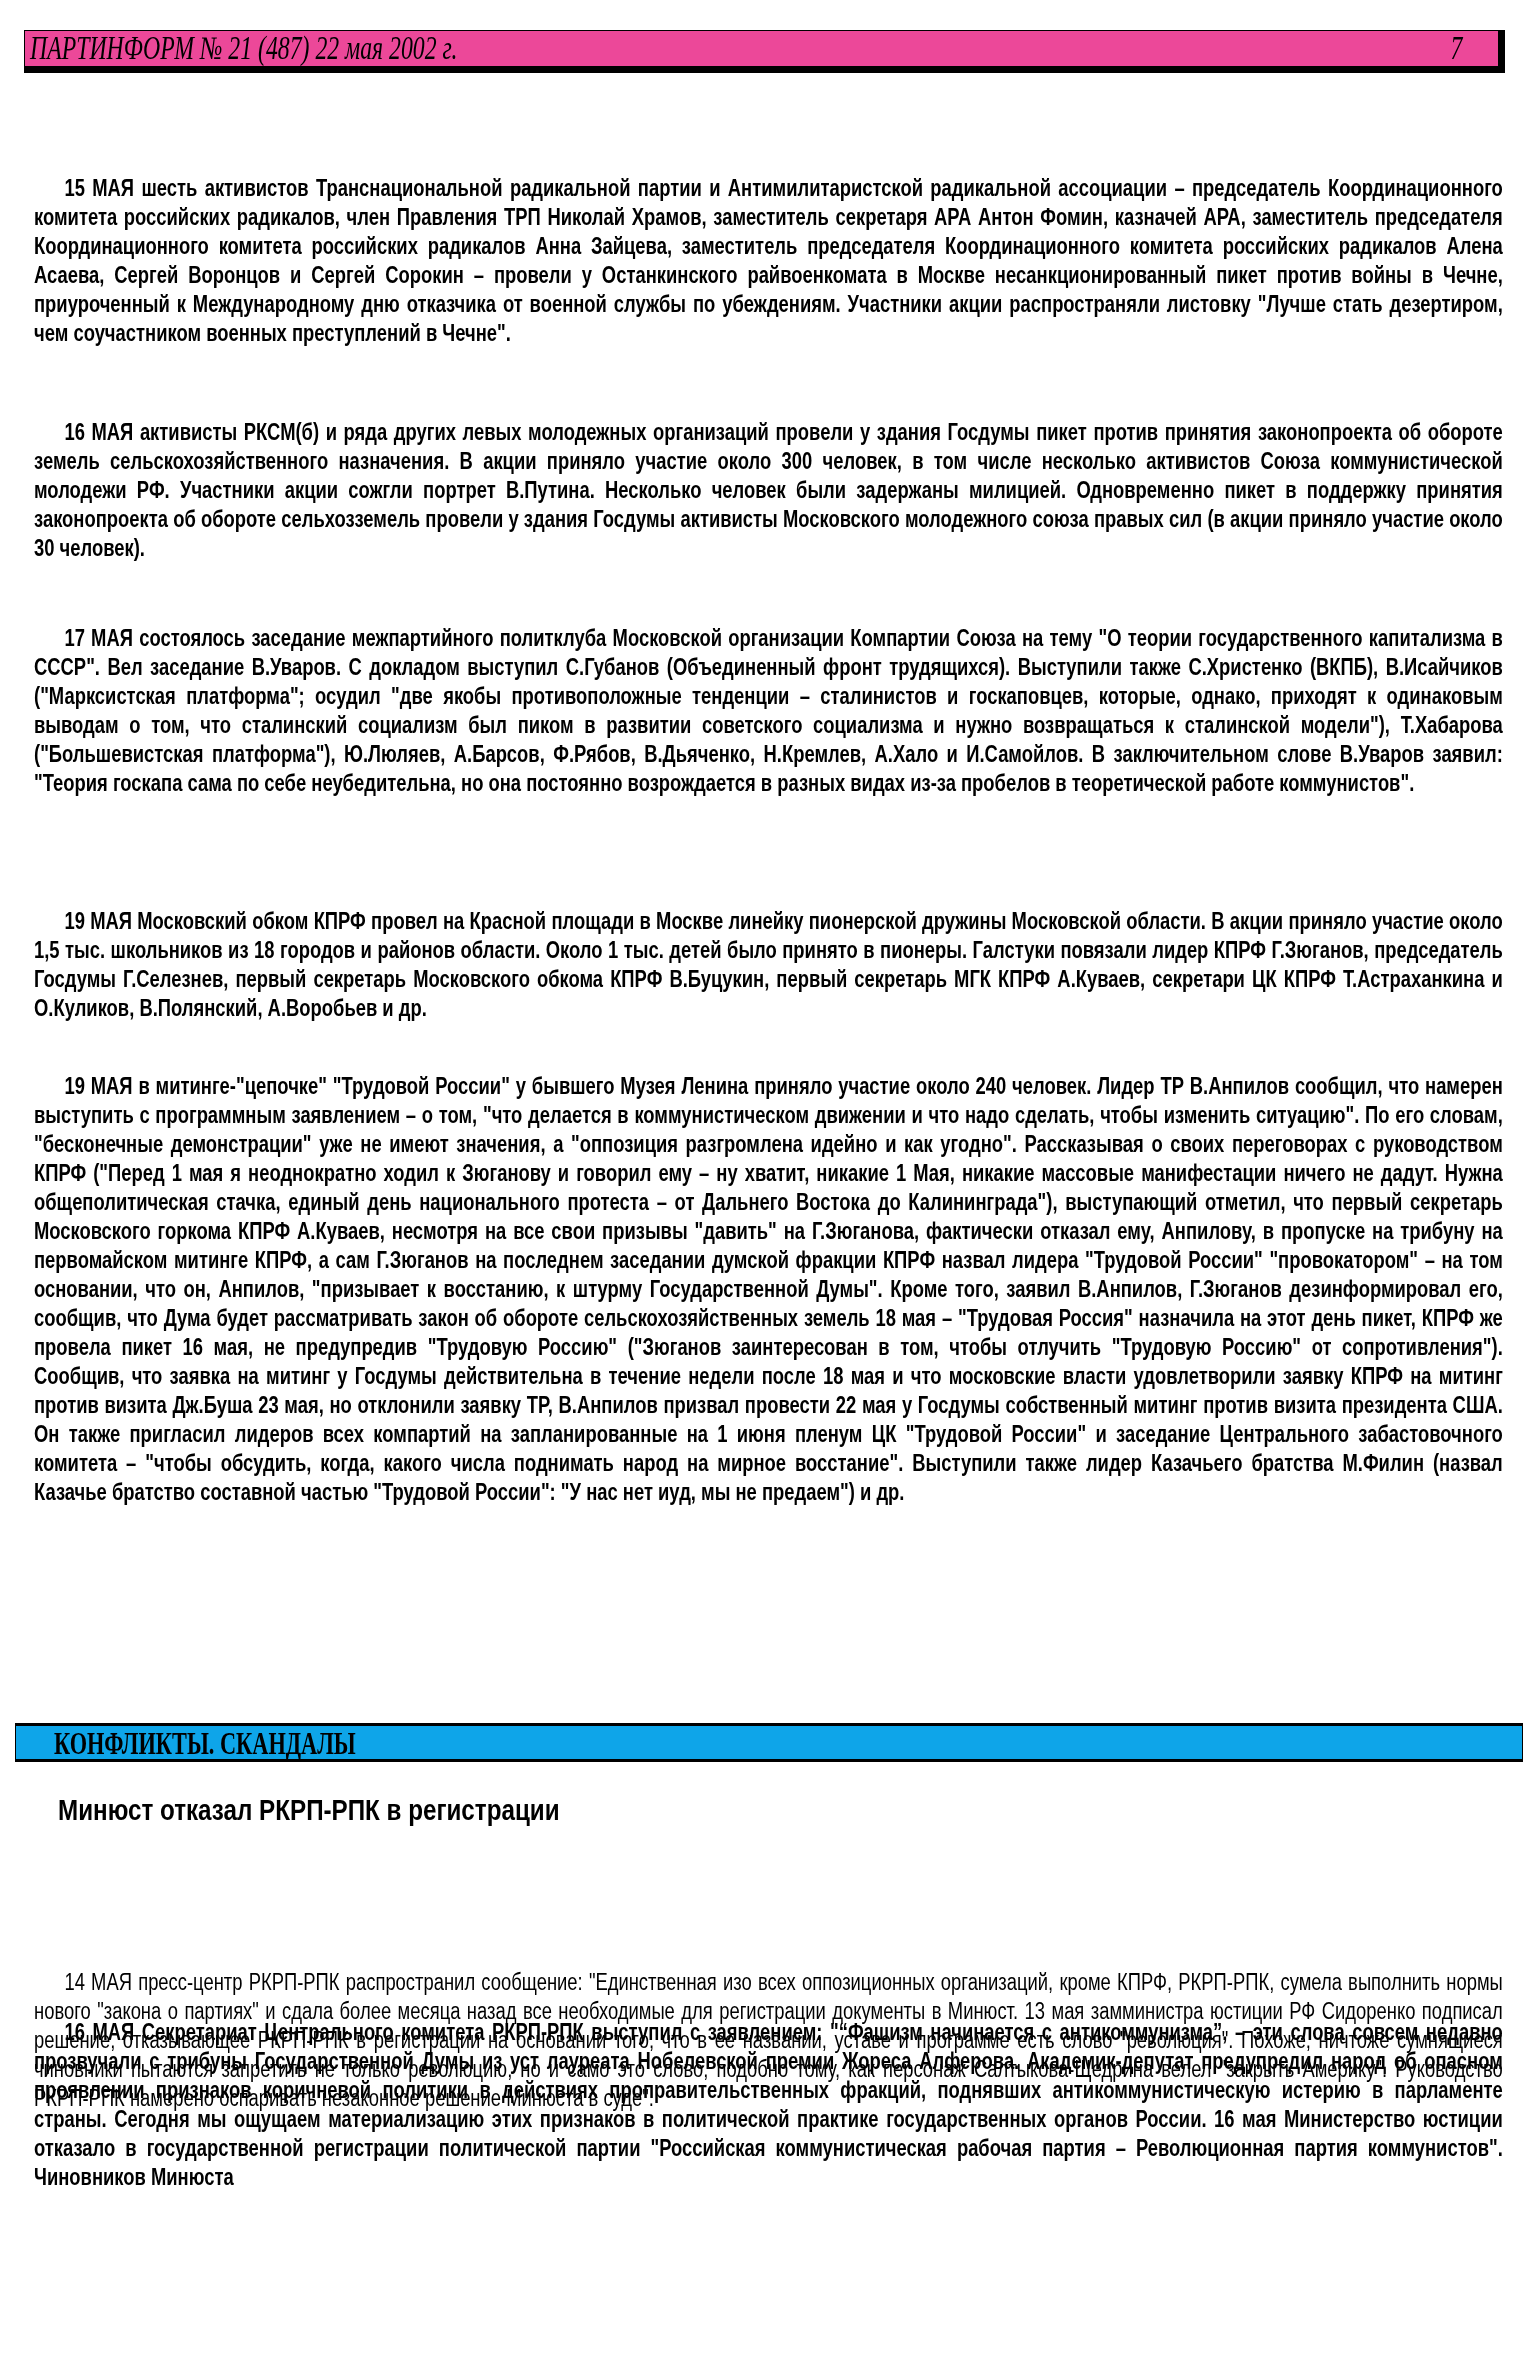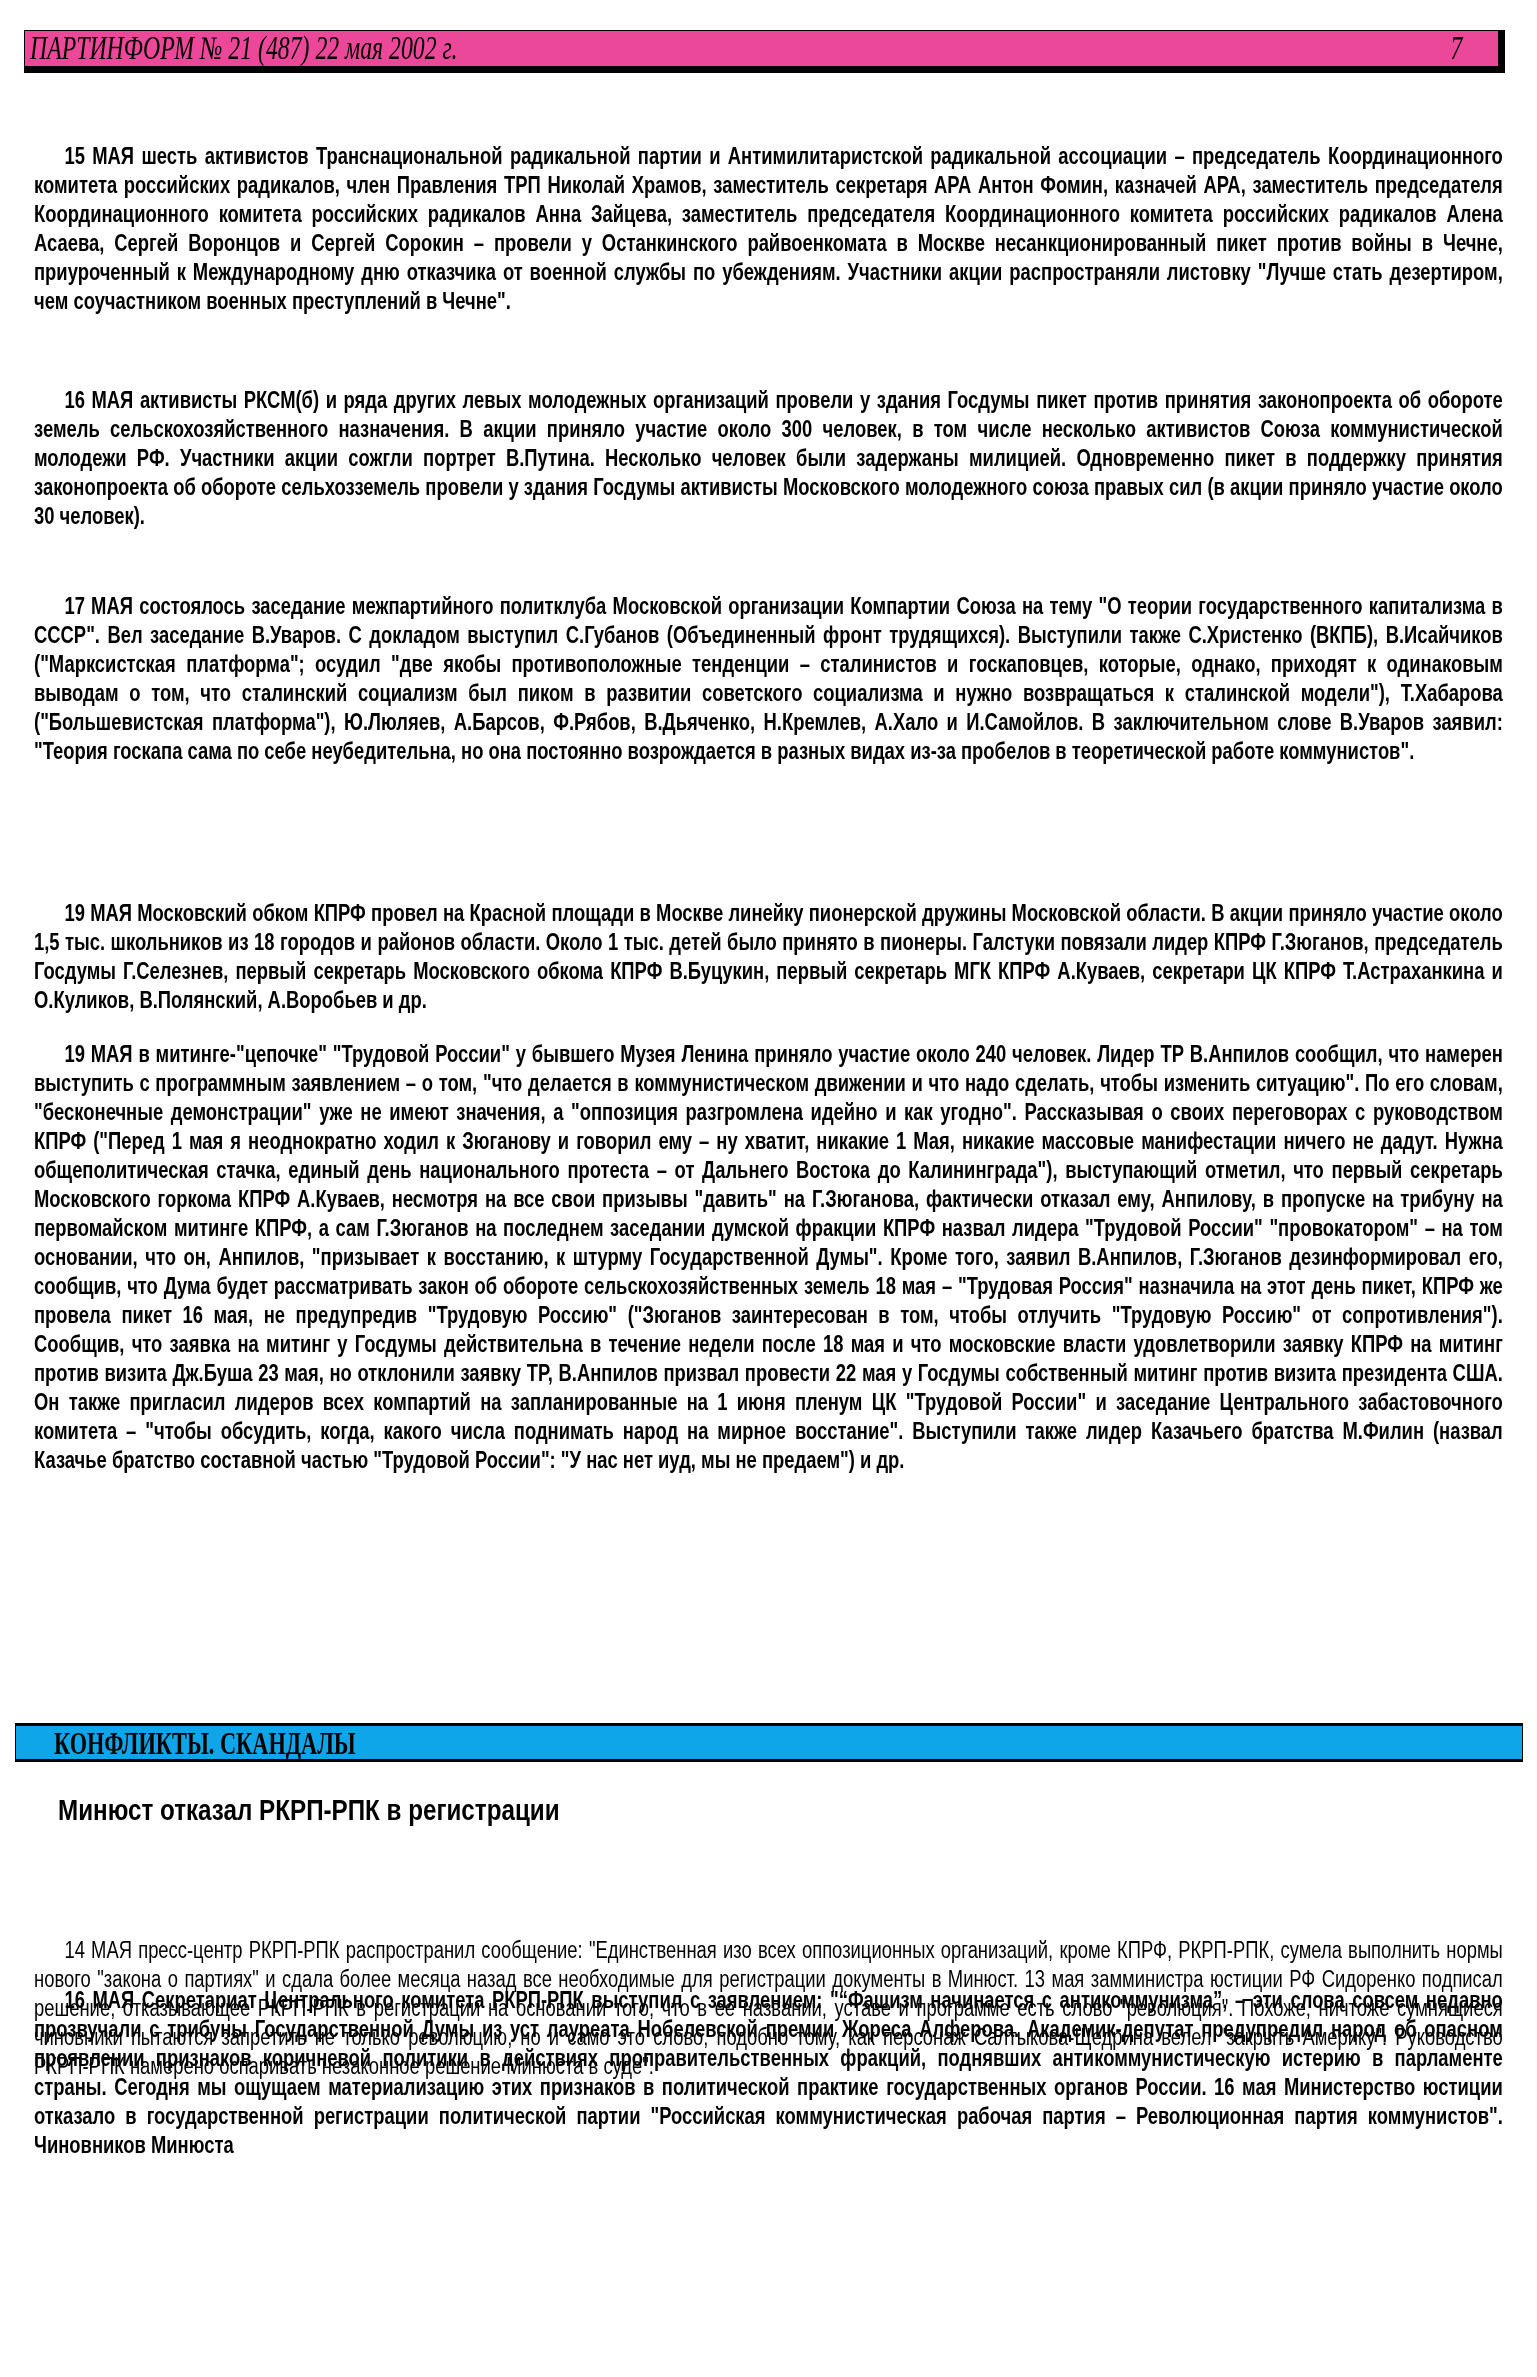--- a/index.html
+++ b/index.html
@@ -15,21 +15,21 @@
     font-family: "Liberation Serif", serif; font-style: italic; font-size: 33px; line-height: 36px;
     transform-origin: left top; transform: scaleX(0.72);
   }
   .header-page {
     position: absolute; right: 36px; top: -1.3px;
     font-family: "Liberation Serif", serif; font-style: italic; font-size: 33px; line-height: 36px;
     transform-origin: right top; transform: scaleX(0.72);
   }
 
   .para {
-    position: absolute; left: 34px; width: 1468px; overflow: visible;
+    position: absolute; left: 34px; width: 1468px; overflow: visible; margin-top: 32px;
   }
   .para .inner {
     width: 1836px; 
     transform-origin: left top; transform: scaleX(0.8);
     font-family: "Liberation Sans", sans-serif; font-weight: bold;
     font-size: 23px; line-height: 29px; text-align: justify; text-indent: 38px;
     hyphens: none;
   }
   .para .inner.regular { font-weight: normal; }
 
@@ -59,21 +59,21 @@
 
 <div class="para" style="top:142px">
   <div class="inner">15 МАЯ шесть активистов Транснациональной радикальной партии и Антимилитаристской радикальной ассоциации – председатель Координационного комитета российских радикалов, член Правления ТРП Николай Храмов, заместитель секретаря АРА Антон Фомин, казначей АРА, заместитель председателя Координационного комитета российских радикалов Анна Зайцева, заместитель председателя Координационного комитета российских радикалов Алена Асаева, Сергей Воронцов и Сергей Сорокин – провели у Останкинского райвоенкомата в Москве несанкционированный пикет против войны в Чечне, приуроченный к Международному дню отказчика от военной службы по убеждениям. Участники акции распространяли листовку "Лучше стать дезертиром, чем соучастником военных преступлений в Чечне".</div>
 </div>
 <div class="para" style="top:386px">
   <div class="inner">16 МАЯ активисты РКСМ(б) и ряда других левых молодежных организаций провели у здания Госдумы пикет против принятия законопроекта об обороте земель сельскохозяйственного назначения. В акции приняло участие около 300 человек, в том числе несколько активистов Союза коммунистической молодежи РФ. Участники акции сожгли портрет В.Путина. Несколько человек были задержаны милицией. Одновременно пикет в поддержку принятия законопроекта об обороте сельхозземель провели у здания Госдумы активисты Московского молодежного союза правых сил (в акции приняло участие около 30 человек).</div>
 </div>
 <div class="para" style="top:592px">
   <div class="inner">17 МАЯ состоялось заседание межпартийного политклуба Московской организации Компартии Союза на тему "О теории государственного капитализма в СССР". Вел заседание В.Уваров. С докладом выступил С.Губанов (Объединенный фронт трудящихся). Выступили также С.Христенко (ВКПБ), В.Исайчиков ("Марксистская платформа"; осудил "две якобы противоположные тенденции – сталинистов и госкаповцев, которые, однако, приходят к одинаковым выводам о том, что сталинский социализм был пиком в развитии советского социализма и нужно возвращаться к сталинской модели"), Т.Хабарова ("Большевистская платформа"), Ю.Люляев, А.Барсов, Ф.Рябов, В.Дьяченко, Н.Кремлев, А.Хало и И.Самойлов. В заключительном слове В.Уваров заявил: "Теория госкапа сама по себе неубедительна, но она постоянно возрождается в разных видах из-за пробелов в теоретической работе коммунистов".</div>
 </div>
-<div class="para" style="top:899px">
+<div class="para" style="top:875px">
   <div class="inner">19 МАЯ Московский обком КПРФ провел на Красной площади в Москве линейку пионерской дружины Московской области. В акции приняло участие около 1,5 тыс. школьников из 18 городов и районов области. Около 1 тыс. детей было принято в пионеры. Галстуки повязали лидер КПРФ Г.Зюганов, председатель Госдумы Г.Селезнев, первый секретарь Московского обкома КПРФ В.Буцукин, первый секретарь МГК КПРФ А.Куваев, секретари ЦК КПРФ Т.Астраханкина и О.Куликов, В.Полянский, А.Воробьев и др.</div>
 </div>
 <div class="para" style="top:1040px">
   <div class="inner">19 МАЯ в митинге-"цепочке" "Трудовой России" у бывшего Музея Ленина приняло участие около 240 человек. Лидер ТР В.Анпилов сообщил, что намерен выступить с программным заявлением – о том, "что делается в коммунистическом движении и что надо сделать, чтобы изменить ситуацию". По его словам, "бесконечные демонстрации" уже не имеют значения, а "оппозиция разгромлена идейно и как угодно". Рассказывая о своих переговорах с руководством КПРФ ("Перед 1 мая я неоднократно ходил к Зюганову и говорил ему – ну хватит, никакие 1 Мая, никакие массовые манифестации ничего не дадут. Нужна общеполитическая стачка, единый день национального протеста – от Дальнего Востока до Калининграда"), выступающий отметил, что первый секретарь Московского горкома КПРФ А.Куваев, несмотря на все свои призывы "давить" на Г.Зюганова, фактически отказал ему, Анпилову, в пропуске на трибуну на первомайском митинге КПРФ, а сам Г.Зюганов на последнем заседании думской фракции КПРФ назвал лидера "Трудовой России" "провокатором" – на том основании, что он, Анпилов, "призывает к восстанию, к штурму Государственной Думы". Кроме того, заявил В.Анпилов, Г.Зюганов дезинформировал его, сообщив, что Дума будет рассматривать закон об обороте сельскохозяйственных земель 18 мая – "Трудовая Россия" назначила на этот день пикет, КПРФ же провела пикет 16 мая, не предупредив "Трудовую Россию" ("Зюганов заинтересован в том, чтобы отлучить "Трудовую Россию" от сопротивления"). Сообщив, что заявка на митинг у Госдумы действительна в течение недели после 18 мая и что московские власти удовлетворили заявку КПРФ на митинг против визита Дж.Буша 23 мая, но отклонили заявку ТР, В.Анпилов призвал провести 22 мая у Госдумы собственный митинг против визита президента США. Он также пригласил лидеров всех компартий на запланированные на 1 июня пленум ЦК "Трудовой России" и заседание Центрального забастовочного комитета – "чтобы обсудить, когда, какого числа поднимать народ на мирное восстание". Выступили также лидер Казачьего братства М.Филин (назвал Казачье братство составной частью "Трудовой России": "У нас нет иуд, мы не предаем") и др.</div>
 </div>
 
 <div class="section-box">
   <span class="section-title">КОНФЛИКТЫ. СКАНДАЛЫ</span>
 </div>
 

